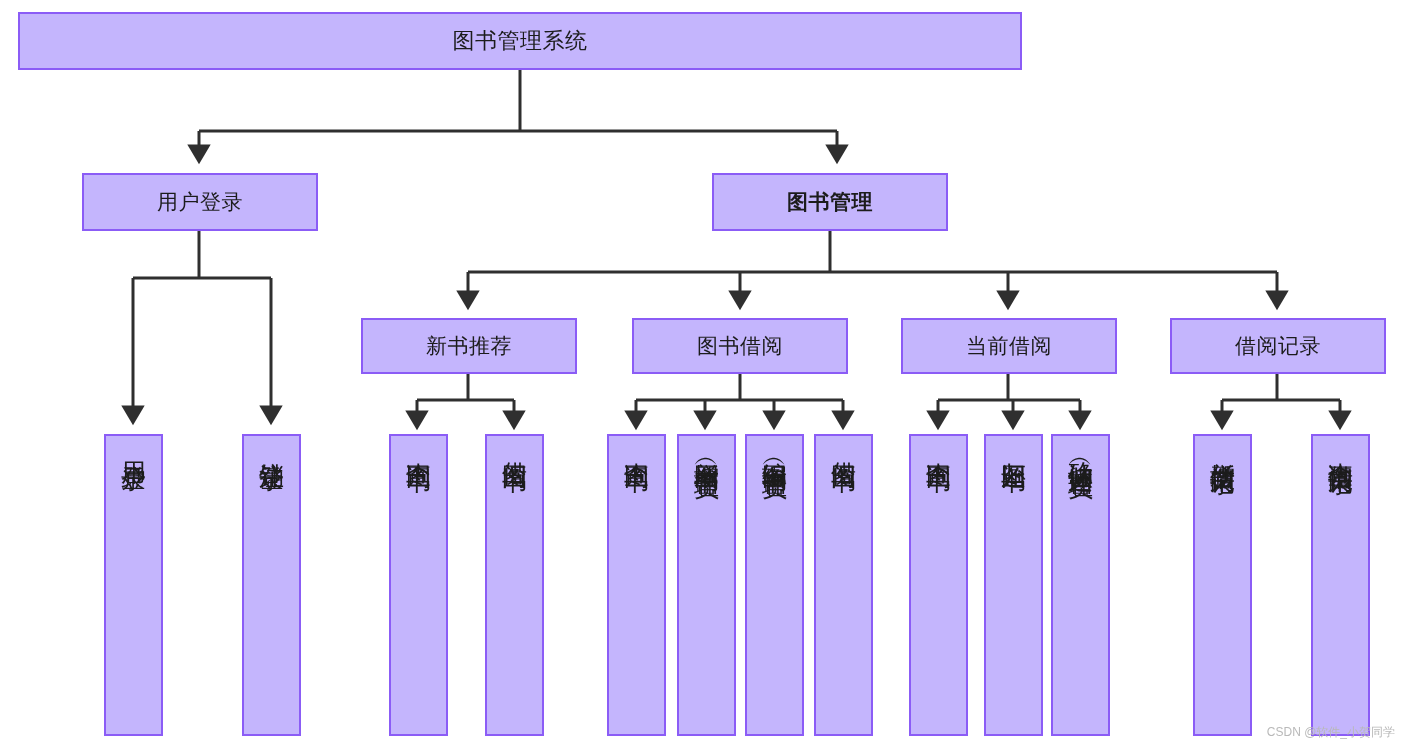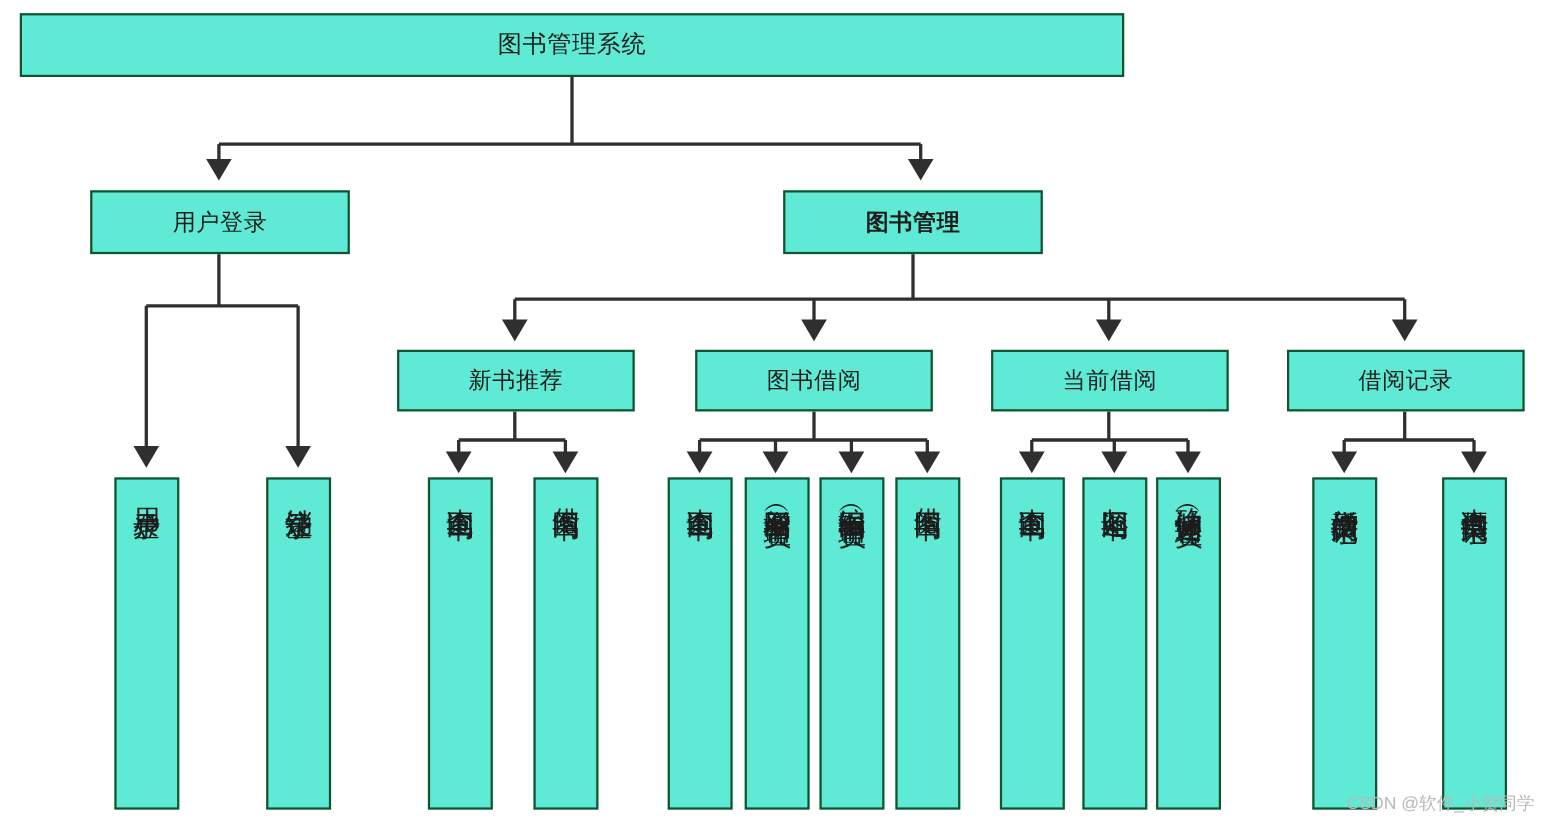--- a/index.html
+++ b/index.html
@@ -24,22 +24,22 @@
     position: absolute;
     left: 0;
     top: 0;
     width: 1405px;
     height: 747px;
     pointer-events: none;
   }
   .node {
     position: absolute;
     box-sizing: border-box;
-    background: #5eead4;
-    border: 2px solid #14532d;
+    background: #c4b5fd;
+    border: 2px solid #8b5cf6;
     display: flex;
     align-items: center;
     justify-content: center;
     z-index: 2;
   }
   .node .label {
     display: block;
     text-align: center;
     line-height: 1.05;
     letter-spacing: 0.5px;
@@ -63,21 +63,21 @@
     text-orientation: upright;
     font-size: 25px;
     line-height: 1.0;
     letter-spacing: 2px;
     white-space: nowrap;
   }
   #watermark {
     position: absolute;
     right: 10px;
     bottom: 6px;
-    font-size: 16px;
+    font-size: 12px;
     color: #b9b9b9;
     z-index: 5;
     white-space: nowrap;
     font-family: "Liberation Sans", sans-serif;
   }
 </style>
 </head>
 <body>
 
 <div id="canvas">

